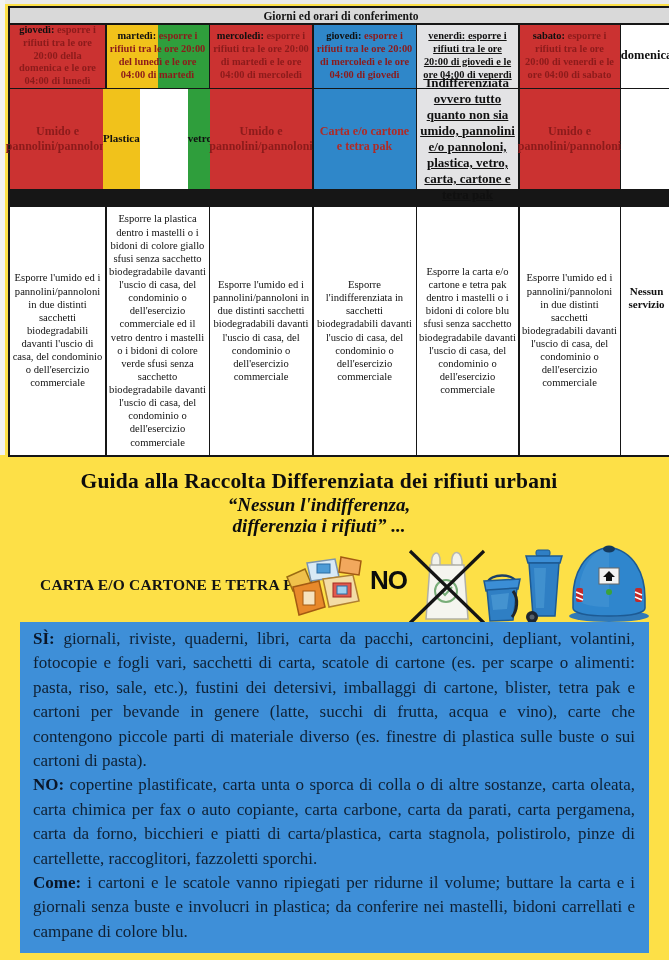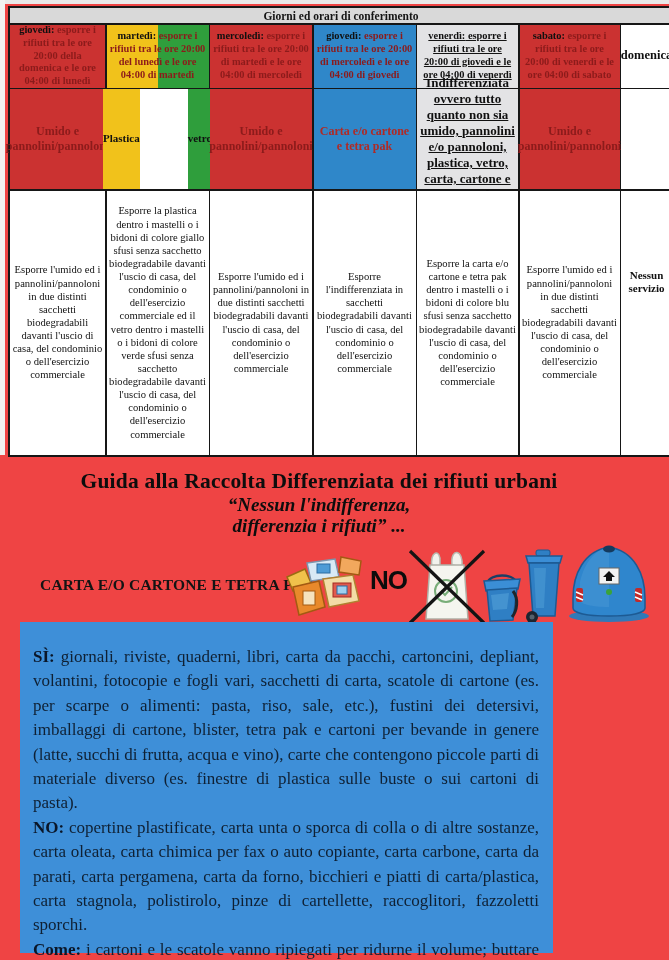--- a/index.html
+++ b/index.html
@@ -3,21 +3,21 @@
 <meta charset="utf-8">
 <style>
   :root{
     --red:#cb3231; --darkred:#8c1b1b; --yellow:#f1c21b; --green:#2f9e3c;
     --blue:#2f87c9; --lgray:#e3e3e5; --hgray:#d9d9d9; --boxblue:#3e8fd8;
     --boxtext:#0f2033; --line:#161616;
   }
   *{box-sizing:border-box; margin:0; padding:0;}
   html,body{background:#888;}
   .page{
-    position:relative; width:669px; height:960px; background:#ef4444;
+    position:relative; width:669px; height:960px; background:#fde047;
     margin:0 auto; overflow:hidden;
     font-family:"Liberation Serif", serif; color:#141414;
   }
   .scan-edge-top{position:absolute;left:0;top:0;width:100%;height:4px;background:#e9e9e9;}
   .scan-edge-left{position:absolute;left:0;top:0;width:5px;height:455px;background:#f1f1f0;}
 
   
   .tbl{
     position:absolute; left:8px; top:6px;
     display:grid;
@@ -46,40 +46,40 @@
   .day-cell.dom{font-size:12.5px; color:#101010;}
   .waste{font-weight:bold; font-size:12px;}
   .waste.maroon{color:var(--darkred);}
   .waste.redtxt{color:#b02a25;}
   .waste.blk{color:#101010; font-weight:bold; font-size:13px;}
   .split-waste{flex-direction:row; padding:0; align-items:stretch;gap:48px;}
   .split-waste .half{flex:1; display:flex; align-items:center; justify-content:center;
      font-weight:bold; color:#101010; font-size:11px;}
   .half.yellow{background:var(--yellow);}
   .half.green{background:var(--green);}
-  .instr{font-size:10.6px; line-height:1.24; padding:3px 2px; color:#101010;}
+  .instr{font-size:10.6px; line-height:1.24; padding:3px 2px; color:#101010;margin-top:16px;}
   .instr.none{font-weight:bold; font-size:11px; justify-content:flex-start; padding-top:78px;}
 
   
   .guide{position:absolute; left:0; top:469px; width:608px; text-align:center; padding-left:30px;}
   .guide h1{font-size:21.5px; font-weight:bold; color:#0d0d0d; letter-spacing:0.2px;}
   .guide .sub{font-size:19px; font-weight:bold; font-style:italic; line-height:21px; color:#0d0d0d;}
 
   
   .icons-row{position:absolute; left:0; top:543px; width:669px; height:80px;}
   .sec-head{position:absolute; left:40px; top:33px; font-size:15.5px; font-weight:bold; letter-spacing:0.2px;}
   .no-big{position:absolute; left:370px; top:22px; font-family:"Liberation Sans",sans-serif;
           font-weight:bold; font-size:26px; color:#0c0c0c; letter-spacing:-1px;}
   .ic{position:absolute;}
 
   
   .info-box{
-    position:absolute; left:20px; top:622px; width:533px; height:331px;
+    position:absolute; left:20px; top:622px; width:629px; height:331px;
     background:var(--boxblue); color:var(--boxtext);
-    padding:23px 14px 8px 13px; font-size:17px; line-height:24.4px;
+    padding:5px 14px 8px 13px; font-size:17px; line-height:24.4px;
   }
   .info-box p{text-align:justify;}
   .info-box b{color:#0a1628;}
 </style>
 </head>
 <body>
 
 <div class="page">
   <div class="scan-edge-top"></div>
   <div class="scan-edge-left"></div>

